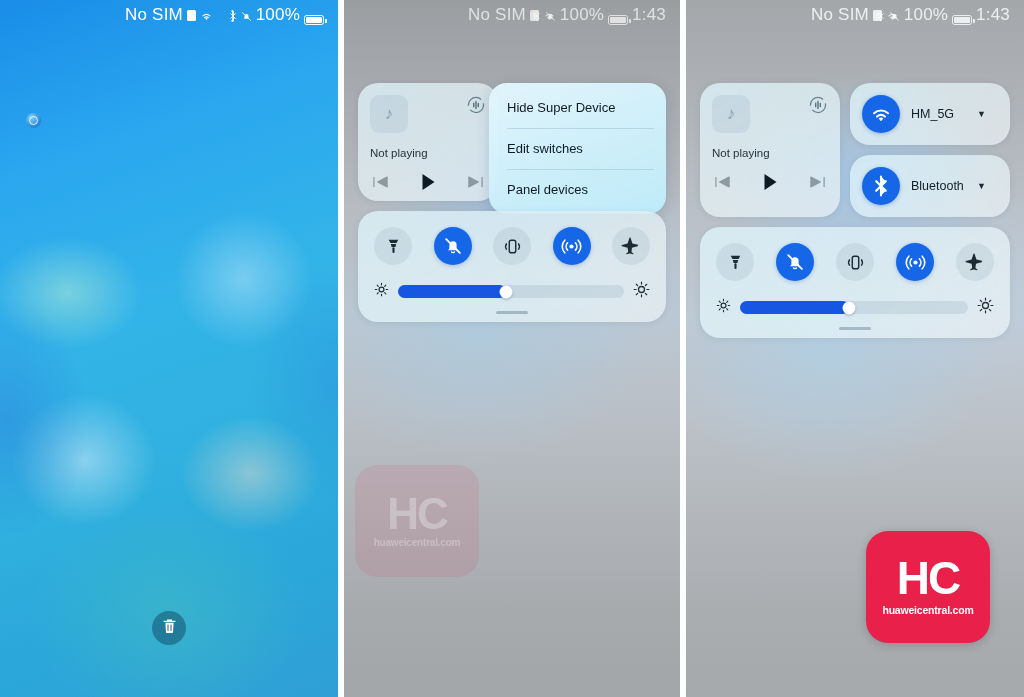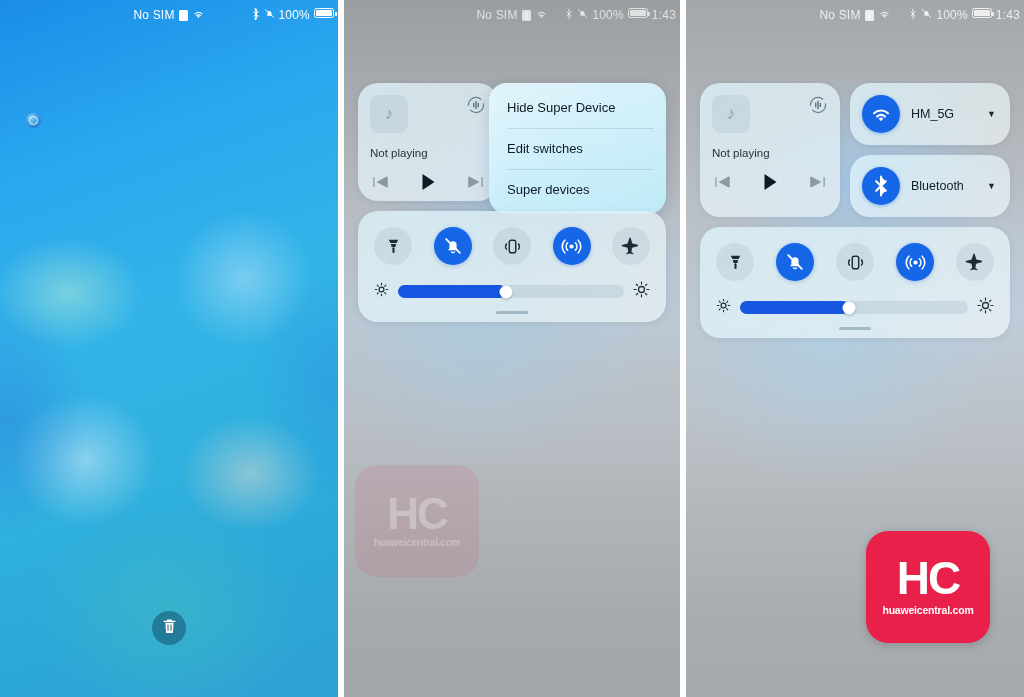--- a/index.html
+++ b/index.html
@@ -56,24 +56,24 @@
       radial-gradient(ellipse 240px 190px at 42% 50%, rgba(170,210,235,.6), transparent 70%),
       radial-gradient(ellipse 190px 160px at 88% 42%, rgba(190,210,230,.55), transparent 68%),
       linear-gradient(180deg,#a4a7aa 0%, #aeb2b6 14%, #b9c0c7 30%, #bfc8d1 46%, #bcc2c9 60%, #b3b7bb 74%, #aaadb0 88%, #a6a9ac 100%);
   }
 
   
   .statusbar {
     position: relative;
     height: 30px;
     display: flex; align-items: center;
-    font-size: 12px; letter-spacing: .2px;
+    font-size: 17px; letter-spacing: .2px;
   }
   .sb-left  { position:absolute; left: 0; right: 0; display:flex; justify-content:center; align-items:center; gap:4px; }
-  .sb-right { position:absolute; right: 4px; display:flex; align-items:flex-start; gap:4px; }
+  .sb-right { position:absolute; right: 14px; display:flex; align-items:flex-end; gap:4px; }
   .sb-white { color: #ffffff; }
   .sb-dim   { color: rgba(255,255,255,.80); }
   .sb-dim2  { color: rgba(250,250,250,.72); }
   .sb-sim {
     display:inline-block; width:9px; height:11px; border-radius:1.5px;
     background: currentColor; position: relative;
   }
   .sb-sim:after{
     content:""; position:absolute; left:3px; top:2px; width:3px; height:7px;
     background: rgba(255,255,255,.35); border-radius:.5px;
@@ -169,21 +169,21 @@
   .cast { margin-left:auto; color:#4d6878; opacity:.8; }
   .media-label { margin-top:14px; font-size:11.5px; color:#26343d; }
   .media-ctrls { margin-top:14px; display:flex; align-items:center; justify-content:space-between; padding: 0 2px;}
   .mc { color:#12202a; line-height:0; }
   .mc.side { opacity:.38; }
 
   
   .rcol { flex:1; display:flex; flex-direction:column; gap:10px; }
   .netTile {
     flex:1; display:flex; align-items:center; gap:11px;
-    padding: 0 14px 0 12px; min-height: 62px;
+    padding: 0 24px 0 12px; min-height: 62px;
   }
   .netBtn {
     width:38px; height:38px; border-radius:50%;
     background:#1667e8; color:#fff; flex:none;
     display:flex; align-items:center; justify-content:center;
     box-shadow: 0 1px 4px rgba(20,80,200,.35);
   }
   .netLabel { font-size:12.5px; color:#111e28; font-weight:500; }
   .netChev { margin-left:auto; color:#1b2a34; font-size:9px; }
 
@@ -443,21 +443,21 @@
               <svg width="17" height="14" viewBox="0 0 18 14">
                   <path d="M16 1.8v10.4M2 1.8L12 7 2 12.2V1.8z" fill="#12202a" stroke="#12202a" stroke-width="1.3" stroke-linejoin="round"></path>
                 </svg>
             </span>
           </div>
         </div>
 
         <div class="menu">
           <div class="menu-item">Hide Super Device</div>
           <div class="menu-item">Edit switches</div>
-          <div class="menu-item">Super devices</div>
+          <div class="menu-item">Panel devices</div>
         </div>
       </div>
 
       <div class="card toggles">
         <div class="togrow">
           <div class="tog off">
             <svg width="19" height="19" viewBox="0 0 20 20">
                 <path d="M5 3h10l-1.8 3.4H6.8L5 3z" fill="#1d2b35"></path>
                 <path d="M7.2 7.3h5.6L12 10.4H8l-.8-3.1z" fill="#1d2b35"></path>
                 <rect x="8.9" y="10.9" width="2.2" height="6" rx="1" fill="#1d2b35"></rect>

